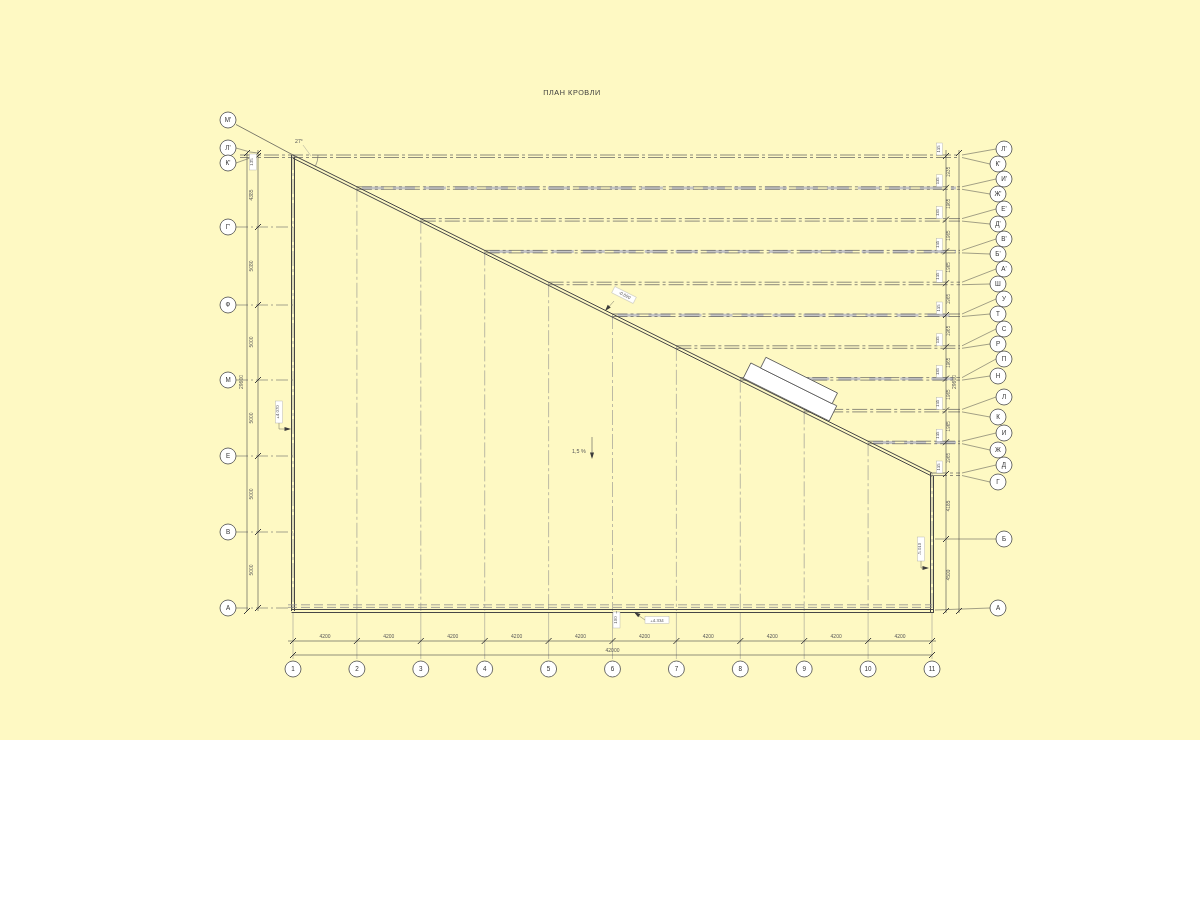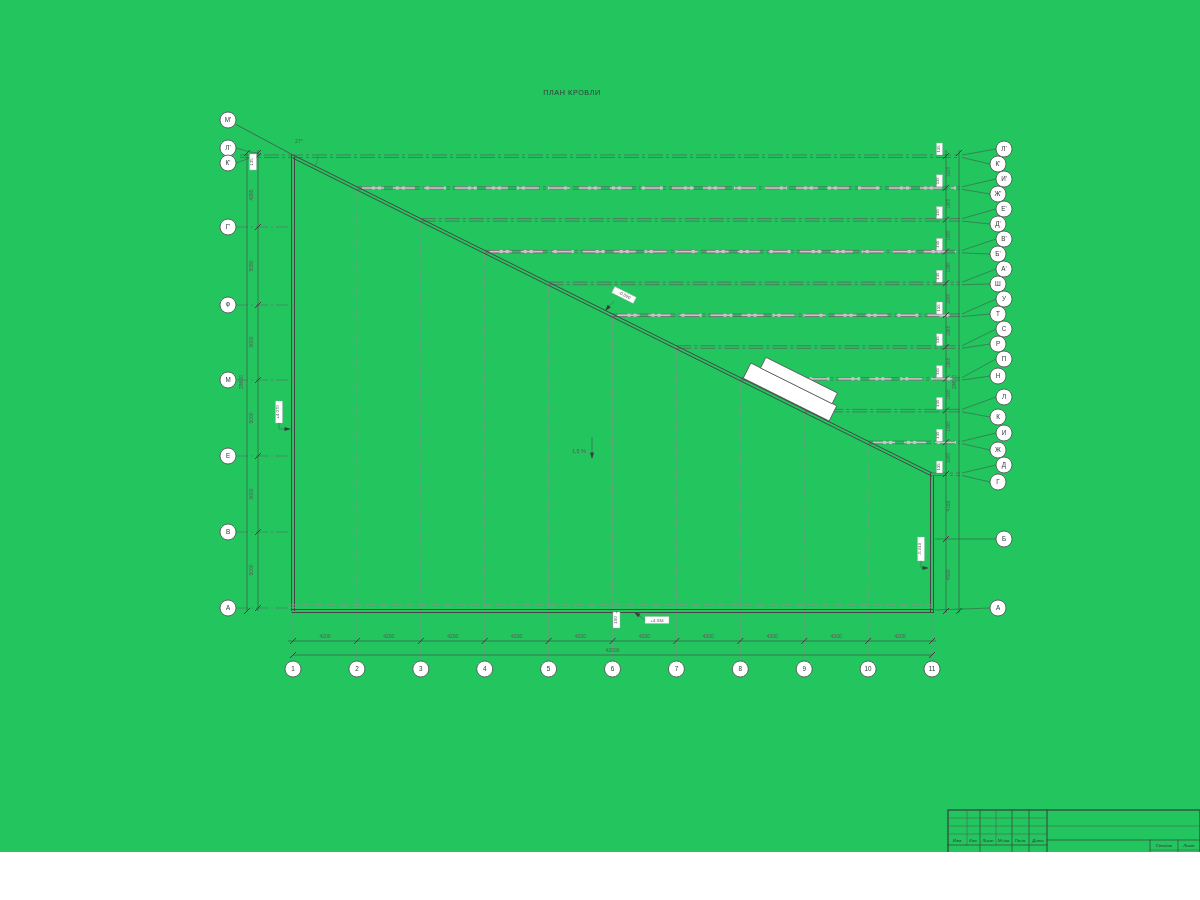--- a/index.html
+++ b/index.html
@@ -1,16 +1,16 @@
 <!DOCTYPE html>
 <html><head>
 <meta charset="utf-8">
 <style>
   html,body{margin:0;padding:0;background:#fff;}
-  .page{position:relative;width:1200px;height:852px;background:#22c55e;overflow:hidden;
+  .page{position:relative;width:1200px;height:740px;background:#fef9c3;overflow:hidden;
         font-family:"Liberation Sans", sans-serif;}
   svg{position:absolute;left:0;top:0;}
   svg text{font-family:"Liberation Sans", sans-serif;}
   .tb{font-style:italic;}
 </style>
 </head>
 <body>
 
 <div class="page">
 <svg width="1200" height="900" viewBox="0 0 1200 900">

